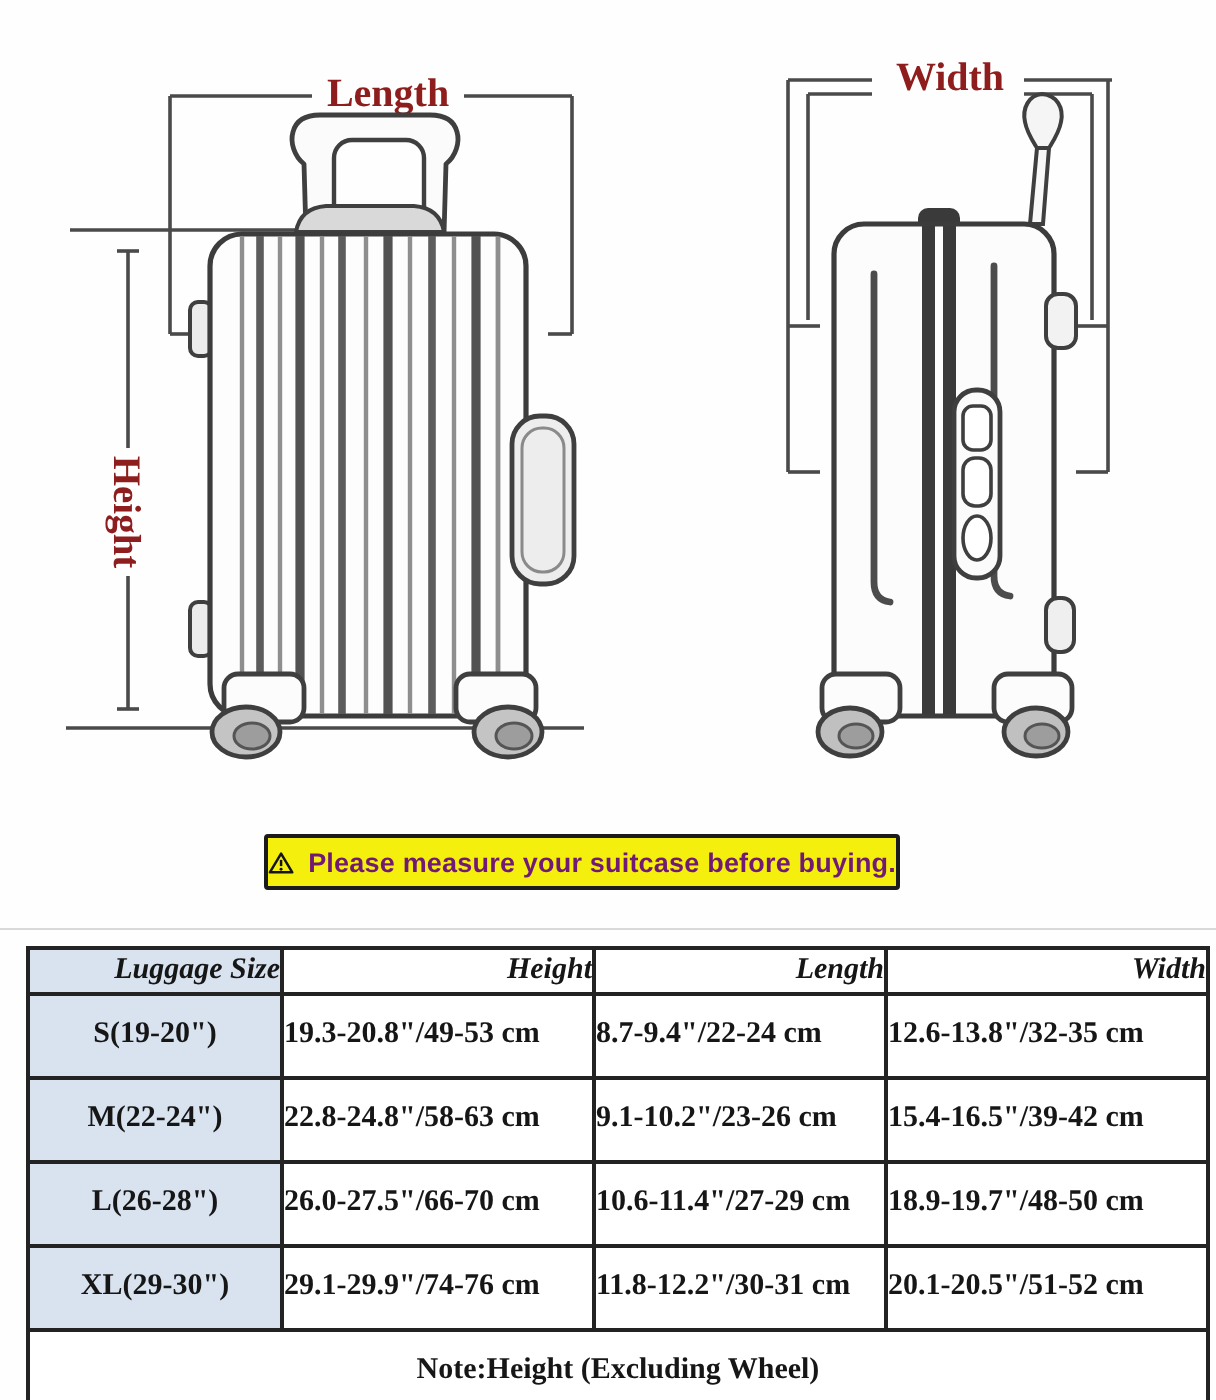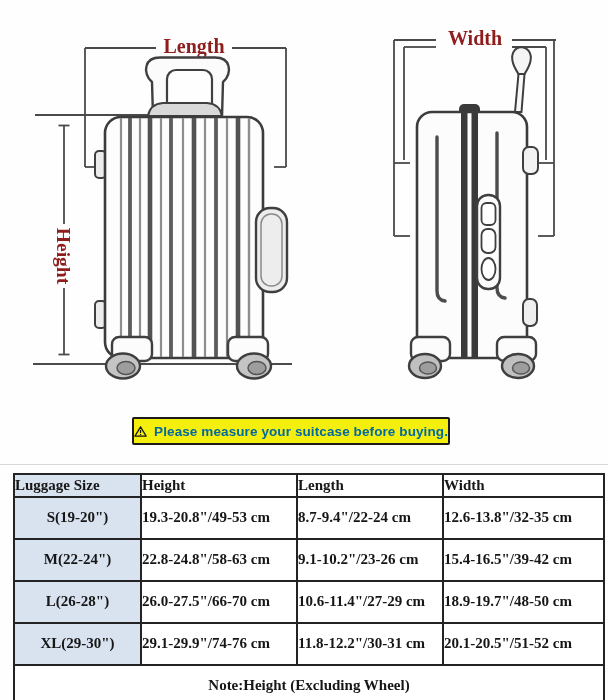--- a/index.html
+++ b/index.html
@@ -11,32 +11,32 @@
   .dim-label{font-family:"Liberation Serif",serif;font-weight:bold;fill:#8e1d1d;}
   .sep{position:absolute;left:0;top:464px;width:608px;height:1px;background:#d9d9d9;}
   .banner{
     position:absolute;left:132px;top:417px;width:318px;height:28px;
     background:#f5ef0e;border:2px solid #1b1b1b;border-radius:2px;
     display:flex;align-items:center;justify-content:center;gap:7px;
     box-sizing:border-box;
   }
   .banner-text{
     font-family:"Liberation Sans",sans-serif;font-weight:bold;
-    font-size:13.5px;color:#0369a1;letter-spacing:0.1px;white-space:nowrap;
+    font-size:13.5px;color:#701a75;letter-spacing:0.1px;white-space:nowrap;
   }
   .size-table{
     position:absolute;left:13px;top:473px;width:590px;
     border-collapse:collapse;table-layout:fixed;
     font-family:"Liberation Serif",serif;color:#161616;
   }
   .size-table td,.size-table th{
     border:2px solid #232323;font-weight:bold;font-size:15px;
     padding:0;line-height:1.05;
   }
-  .size-table th{height:21px;text-align:left;background:#ffffff;}
+  .size-table th{height:21px;text-align:right;background:#ffffff;font-style:italic;}
   .size-table td{height:40px;}
   .col-size{width:127px;}
   .col-height{width:156px;}
   .col-length{width:146px;}
   .col-width{width:161px;}
   .size-cell{background:#d9e3f0;text-align:center;}
   th.size-cell{background:#d9e3f0;}
   .val-cell{background:#ffffff;text-align:left;padding-left:13px;}
   .note-cell{height:21px;text-align:center;background:#ffffff;font-size:15px;}
 </style>

